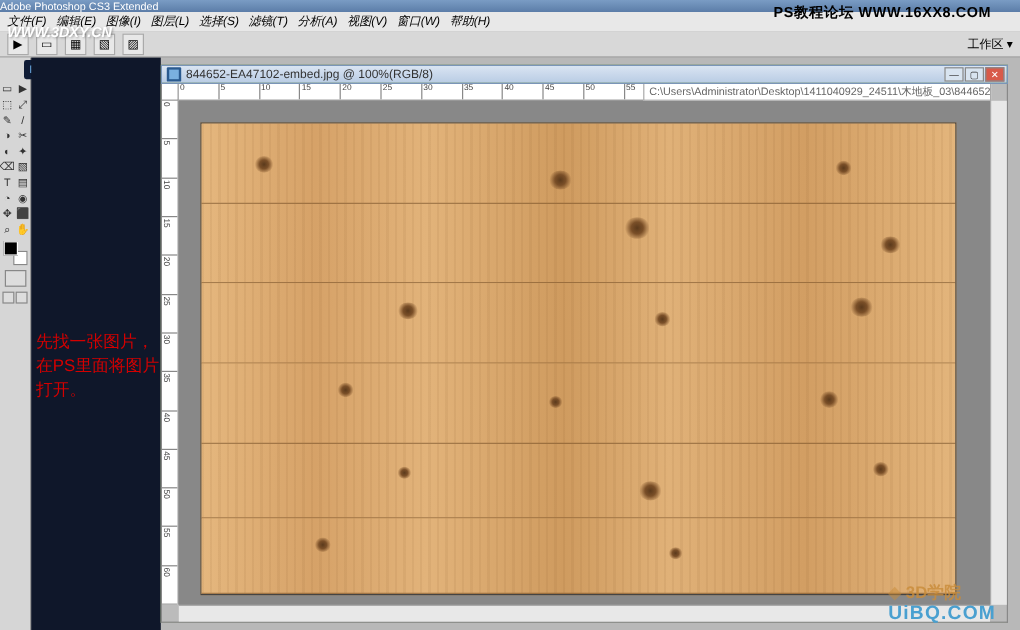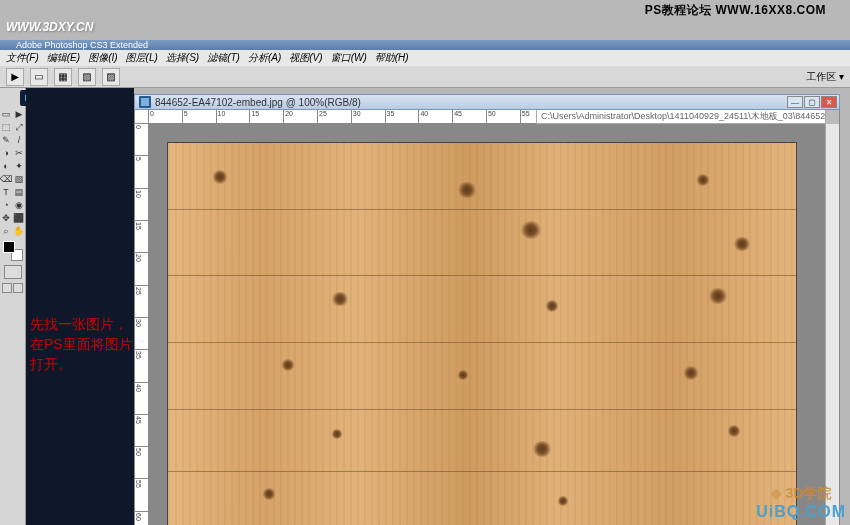--- a/index.html
+++ b/index.html
@@ -1,17 +1,17 @@
 <!DOCTYPE html>
 <html><head>
 <meta charset="utf-8">
 <style>
 * { margin: 0; padding: 0; box-sizing: border-box; font-family: "Microsoft YaHei", Arial, sans-serif; }
 body { width: 850px; height: 525px; background: #b8b8b8; overflow: hidden; position: relative; font-size: 11px; }
-.titlebar { height: 10px; background: linear-gradient(#7a9cc4, #5c7da8); color: #fff; font-size: 9px; padding-left: 16px; line-height: 10px; overflow: hidden; margin-top: 40px; }
+.titlebar { height: 10px; background: linear-gradient(#7a9cc4, #5c7da8); color: #fff; font-size: 9px; padding-left: 0; line-height: 10px; overflow: hidden; }
 .menubar { height: 16px; background: #e8e8e8; display: flex; align-items: center; padding-left: 4px; font-size: 10px; gap: 4px; font-style: italic; }
 .menubar span { padding: 0 2px; cursor: pointer; }
 .optionbar { height: 22px; background: #d8d8d8; border-bottom: 1px solid #999; display: flex; align-items: center; padding: 0 6px; font-size: 10px; gap: 6px; }
 .optionbar .icon-btn { width: 18px; height: 18px; background: #e8e8e8; border: 1px solid #aaa; display: flex; align-items: center; justify-content: center; }
 .optionbar .workarea { margin-left: auto; display: flex; align-items: flex-start; gap: 4px; }
 .brand-overlay { position: absolute; left: 6px; top: 20px; color: #fff; font-weight: 700; font-size: 12px; font-style: italic; text-shadow: 1px 1px 2px rgba(0,0,0,.3); z-index: 5; }
 .main { display: flex; height: calc(100% - 48px); position: relative; }
 .toolbox { width: 26px; background: #d6d6d6; border-right: 1px solid #999; display: flex; flex-direction: column; align-items: center; padding-top: 2px; }
 .psicon { width: 20px; height: 16px; background: #0f1c36; color: #6fb0e8; font-size: 9px; font-weight: bold; display: flex; align-items: center; justify-content: center; border-radius: 2px; margin-bottom: 2px; margin-left: 35px; }
 .toolgrid { display: grid; grid-template-columns: 12px 12px; gap: 1px; }
@@ -41,21 +41,21 @@
 .vruler .tick { flex: 1; border-bottom: 1px solid #888; font-size: 7px; color: #444; writing-mode: vertical-lr; padding-top: 1px; }
 .rcorner { position: absolute; top: 0; left: 0; width: 14px; height: 14px; background: #fff; border-right: 1px solid #888; border-bottom: 1px solid #888; }
 .canvas { position: absolute; top: 14px; left: 14px; right: 14px; bottom: 14px; background: #888; overflow: hidden; }
 .image { position: absolute; inset: 18px 28px 8px 18px; background: #d9a96c; border: 1px solid #444; }
 .plank { position: absolute; left: 0; right: 0; border-bottom: 1px solid rgba(90,55,20,.45); background: linear-gradient(90deg, #e5b77e 0%, #d6a268 15%, #e2b37a 30%, #cf9b5f 48%, #e0b178 62%, #d29e63 80%, #e3b57c 100%); }
 .plank::before { content: ""; position: absolute; inset: 0; background: repeating-linear-gradient(90deg, rgba(120,75,30,.08) 0 2px, transparent 2px 7px); }
 .knot { position: absolute; border-radius: 50%; background: radial-gradient(circle, #5b3a1c 0%, #7a4f28 35%, rgba(122,79,40,0) 72%); }
 .scrollv { position: absolute; top: 14px; right: 0; width: 14px; bottom: 14px; background: #e8e8e8; border-left: 1px solid #aaa; }
 .scrollh { position: absolute; left: 14px; bottom: 0; right: 14px; height: 14px; background: #e8e8e8; border-top: 1px solid #aaa; }
 .watermark-tr { position: absolute; top: 2px; right: 24px; color: #000000; font-size: 12px; font-weight: 600; letter-spacing: .5px; z-index: 10; }
-.watermark-br { position: absolute; bottom: 4px; right: 4px; text-align: center; z-index: 10; }
+.watermark-br { position: absolute; bottom: 4px; right: 20px; text-align: left; z-index: 10; }
 .watermark-br .line1 { color: #c98c3a; font-size: 14px; font-weight: 600; opacity: .8; }
 .watermark-br .line2 { color: #4aa0d0; font-size: 16px; font-weight: 700; letter-spacing: 1px; }
 </style>
 </head>
 <body>
 
 <div class="titlebar">Adobe Photoshop CS3 Extended</div>
 
 <div class="menubar">
   <span>文件(F)</span>

